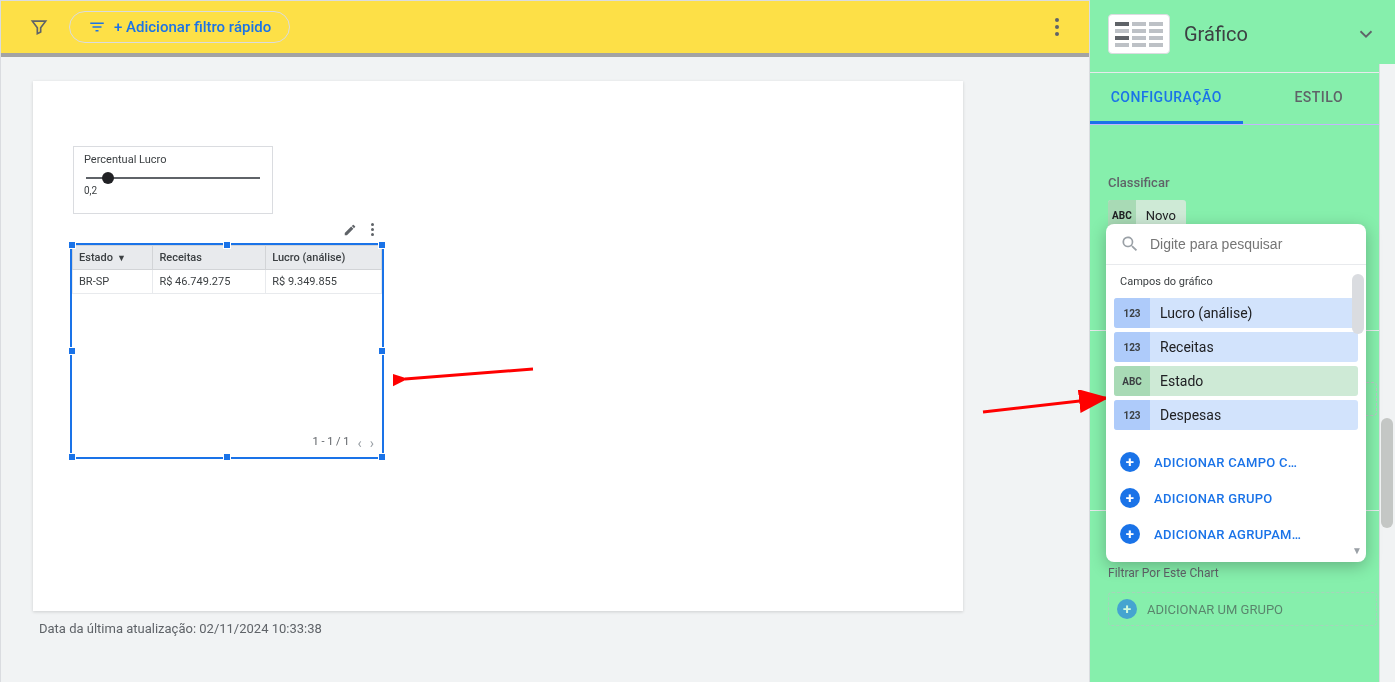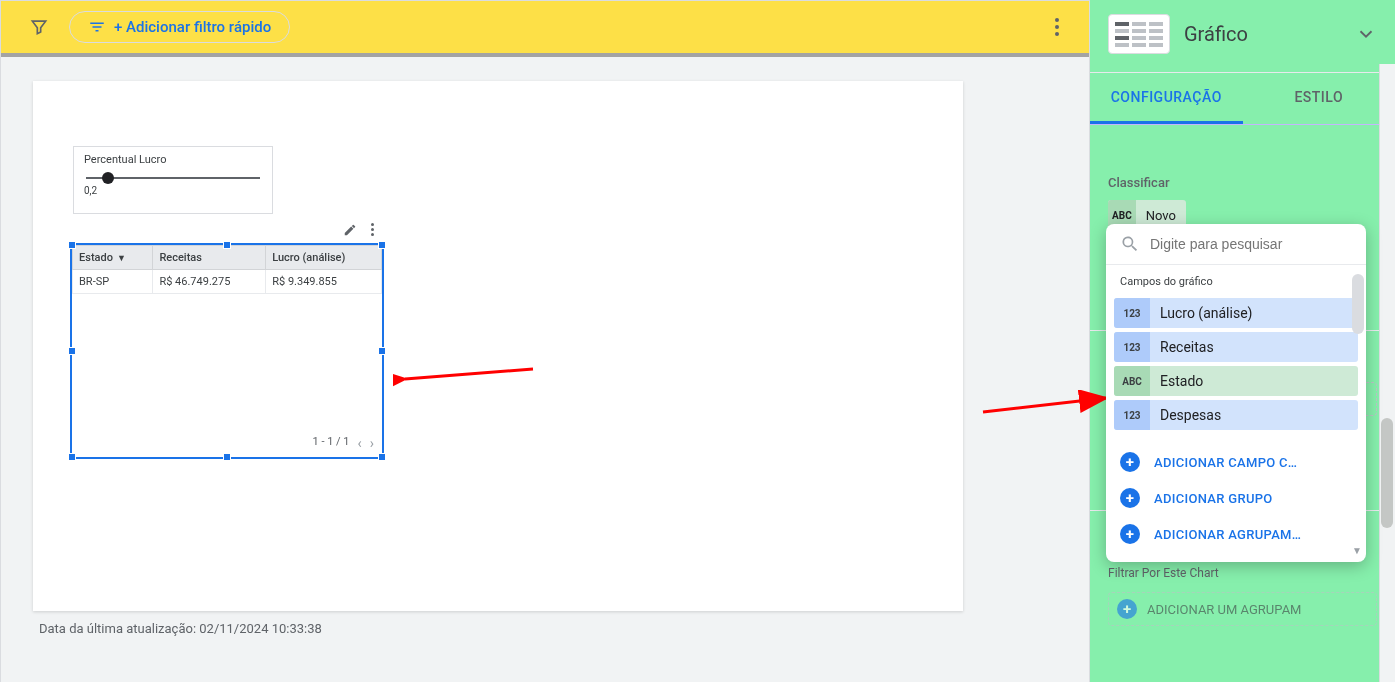--- a/index.html
+++ b/index.html
@@ -228,21 +228,21 @@
       </div>
       <div class="radio-row">
         <div class="radio"></div>
         <span>Crescente</span>
       </div>
       <div class="divider"></div>
       <div class="section-label" style="padding-top:4px">Filtro</div>
       <div class="section-sub">Filtrar Por Este Chart</div>
       <div class="add-field-btn" style="opacity:.6">
         <div class="plus-circle">+</div>
-        <span>ADICIONAR UM AGRUPAM</span>
+        <span>ADICIONAR UM GRUPO</span>
       </div>
     </div>
     <div class="scroll-edge"></div>
     <div class="scroll-thumb-r"></div>
   </div>
 </div>
 
 <div class="popup">
   <div class="search-row">
     <svg width="20" height="20" viewBox="0 0 24 24" fill="#9aa0a6">

